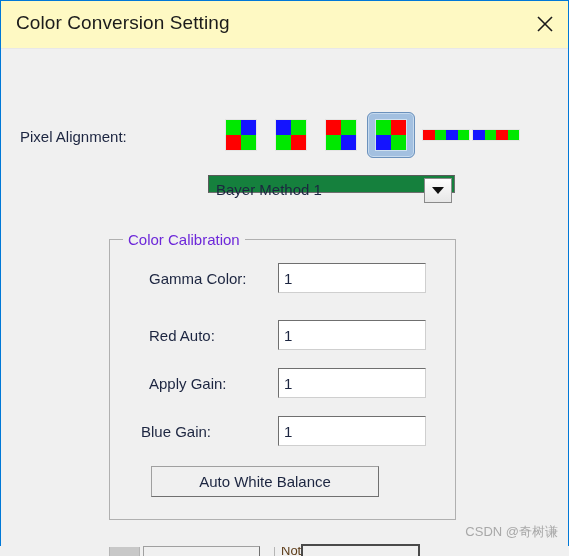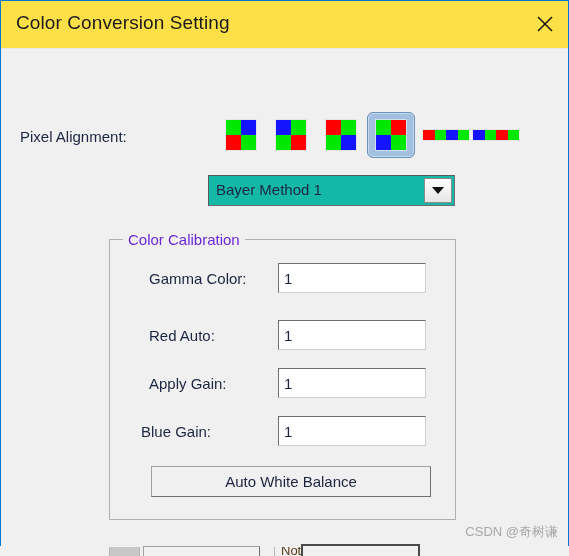--- a/index.html
+++ b/index.html
@@ -60,21 +60,21 @@
     top: 0;
     width: 569px;
     height: 546px;
     box-sizing: border-box;
     border: 1px solid #0078d7;
     background: #f0f0f0;
   }
   #titlebar {
     position: relative;
     height: 47px;
-    background: #fde047;
+    background: #fef9c3;
     border-bottom: 1px solid #e8e8e8;
   }
   #title-text {
     position: absolute;
     left: 15px;
     top: 11px;
     font-size: 19px;
     color: #1b1b1b;
     letter-spacing: 0.1px;
     white-space: nowrap;
@@ -152,23 +152,23 @@
   .sw-R { background: #ff0000; }
   .sw-G { background: #00e800; }
   .sw-B { background: #1414ff; }
 
   
   #algo-combo {
     position: absolute;
     left: 207px;
     top: 126px;
     width: 247px;
-    height: 31px;
-    box-sizing: border-box;
-    background: #14b8a6;
+    height: 18px;
+    box-sizing: border-box;
+    background: #15803d;
     border: 1px solid #6e6e6e;
     border-top-color: #5a5a5a;
     border-left-color: #5a5a5a;
     cursor: pointer;
   }
   #algo-value {
     position: absolute;
     left: 7px;
     top: 5px;
     font-size: 15px;
@@ -257,21 +257,21 @@
   .push-button.focused {
     border: 2px solid #4a4a4a;
   }
   .push-button.disabled {
     color: #a6a6a6;
     cursor: default;
   }
   #btn-awb {
     left: 150px;
     top: 417px;
-    width: 280px;
+    width: 228px;
     height: 31px;
   }
   #btn-apply {
     left: 142px;
     top: 497px;
     width: 117px;
     height: 31px;
   }
   #btn-close {
     left: 300px;

